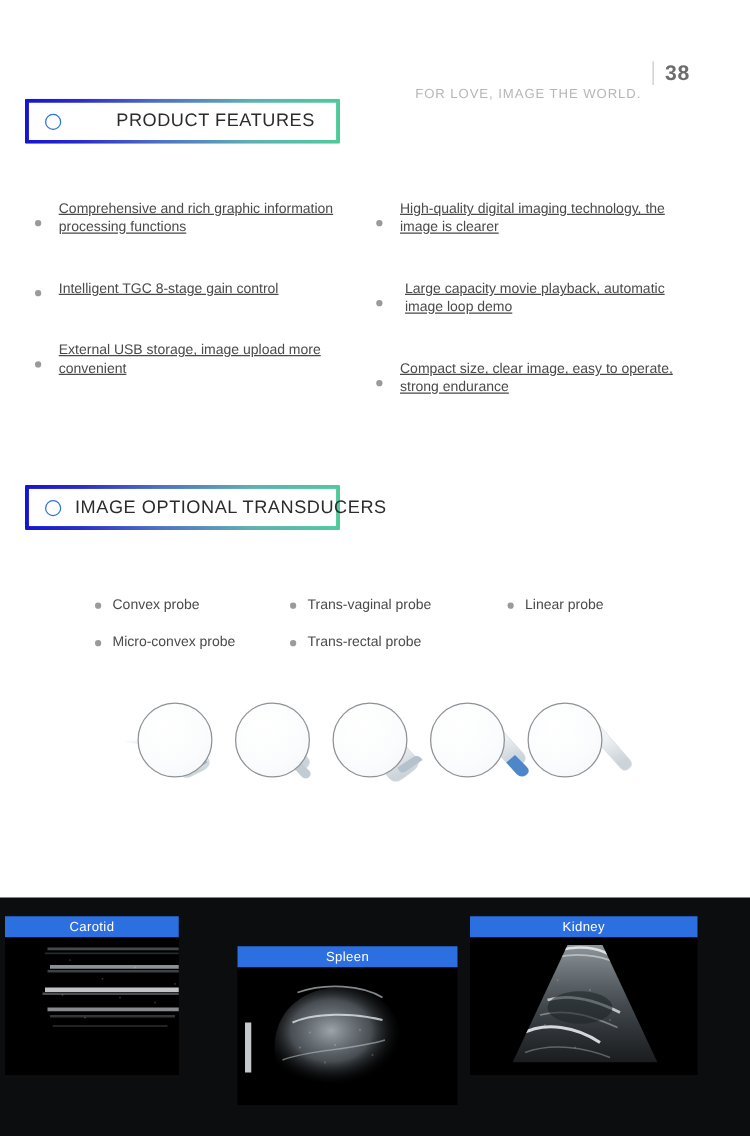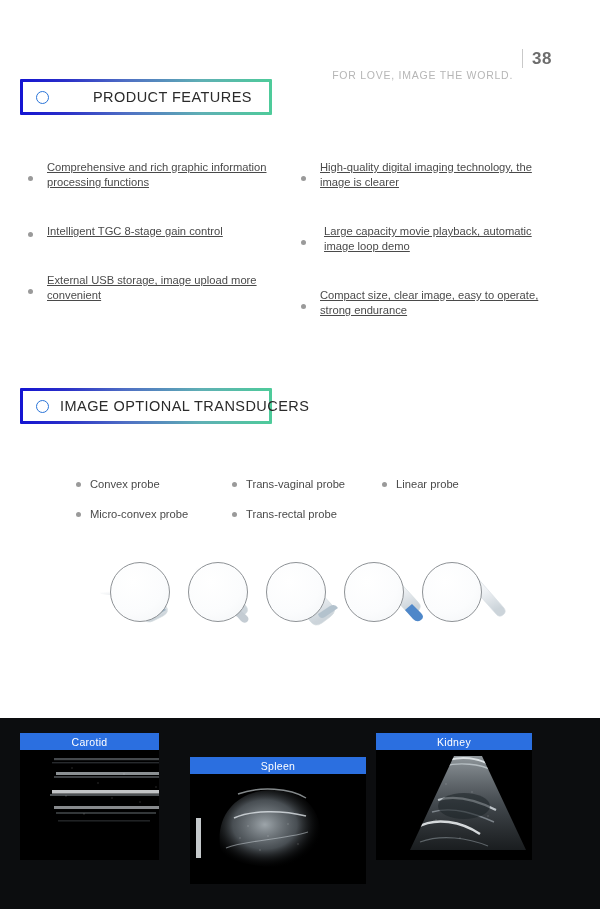--- a/index.html
+++ b/index.html
@@ -140,21 +140,21 @@
     background: #9a9a9a;
     margin-right: 9px;
     flex: none;
   }
   .probe-cell .label {
     font-size: 11.2px;
     color: #4a4a4a;
     white-space: nowrap;
   }
   .probe-cell.c1 { width: 156px; }
-  .probe-cell.c2 { width: 150px; }
+  .probe-cell.c2 { width: 174px; }
   .probe-cell.c3 { width: 120px; }
 
   
   .probe-gallery {
     position: absolute;
     top: 562px;
     left: 110px;
   }
   .probe-circle {
     position: absolute;
@@ -198,23 +198,23 @@
     display: flex;
     align-items: center;
     justify-content: center;
     letter-spacing: 0.3px;
   }
   .scan-image {
     background: #000000;
     position: relative;
     overflow: hidden;
   }
-  #scan-0 { left: 4px;   width: 139px; margin-left: 16px; }
+  #scan-0 { left: 4px;   width: 139px; }
   #scan-1 { left: 190px; width: 176px; margin-top: 24px; }
-  #scan-2 { left: 376px; width: 156px; }
+  #scan-2 { left: 376px; width: 182px; }
   #scan-0 .scan-image { height: 110px; }
   #scan-1 .scan-image { height: 110px; }
   #scan-2 .scan-image { height: 110px; }
 </style>
 </head>
 <body>
 
 <div class="page">
 
   <div class="header">

